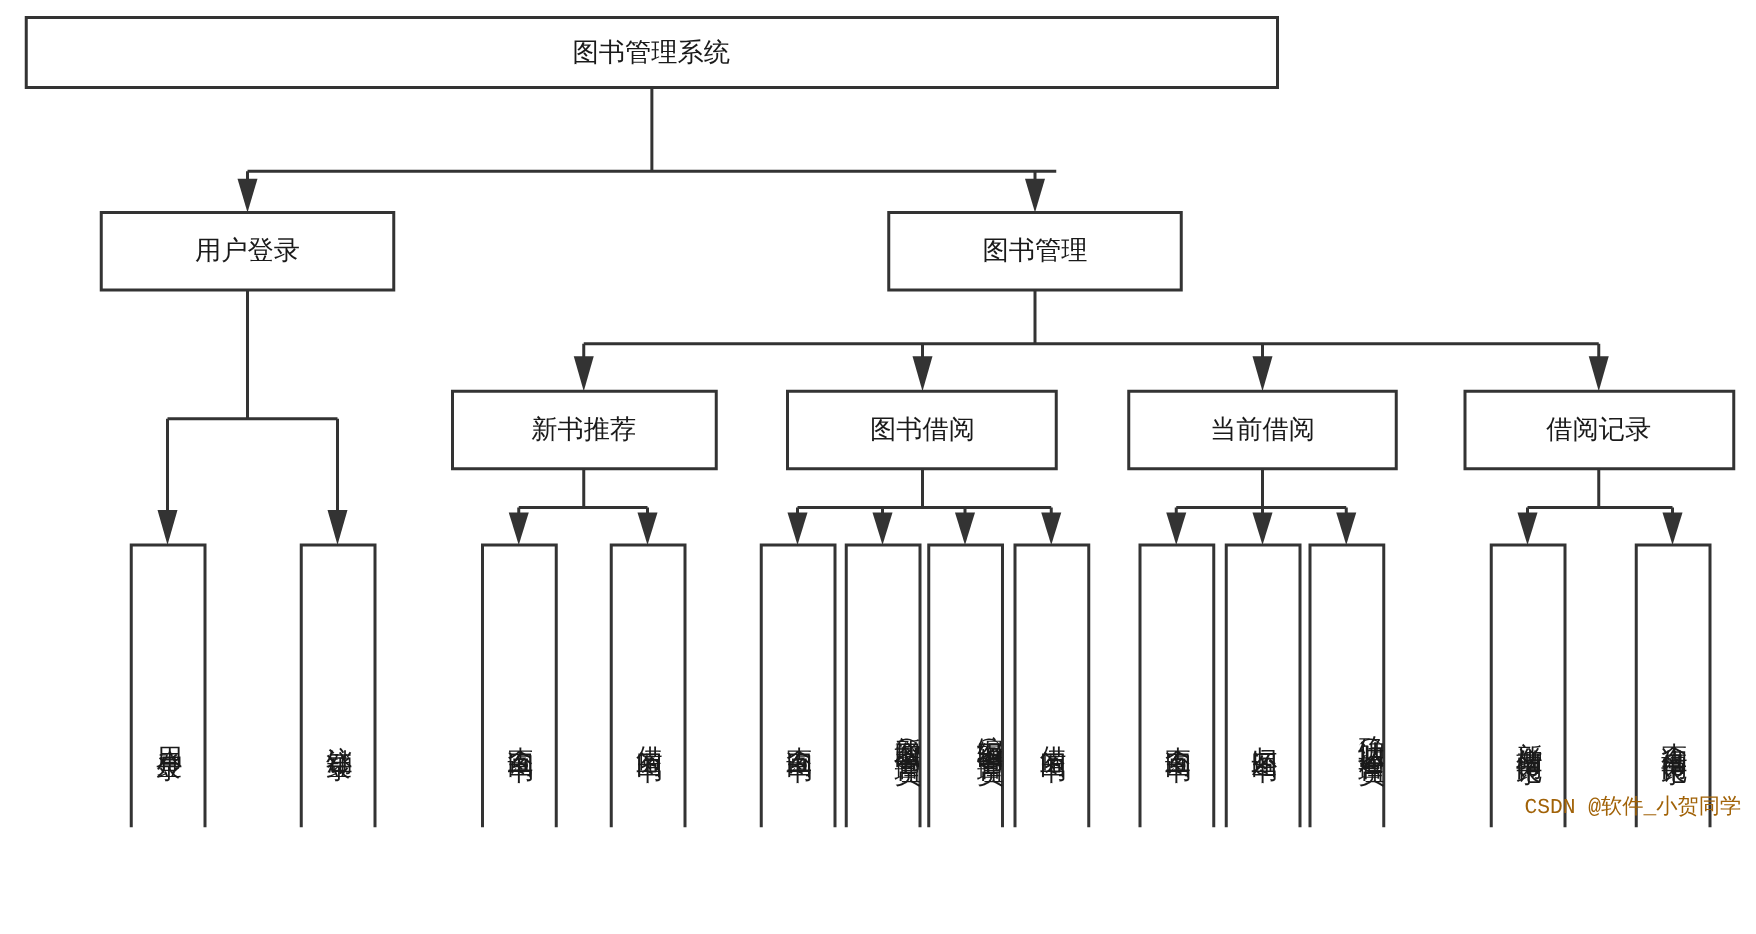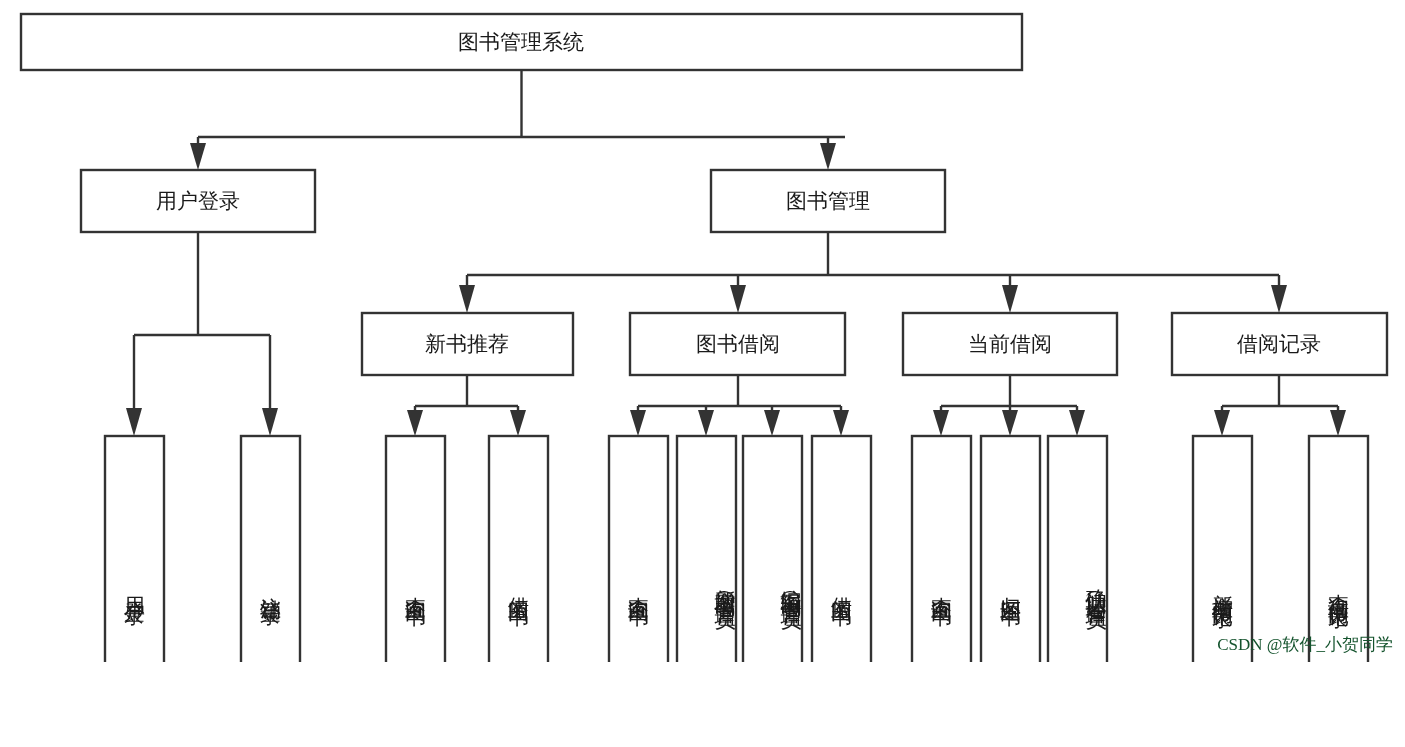--- a/index.html
+++ b/index.html
@@ -60,23 +60,23 @@
     white-space: nowrap;
     pointer-events: none;
     display: flex;
     align-items: center;
     justify-content: center;
   }
   .watermark {
     position: absolute;
     right: 12px;
     bottom: 6px;
-    font-family: Liberation Serif, serif;
+    font-family: Liberation Mono, monospace;
     font-size: 17px;
-    color: #14532d;
+    color: #a16207;
     white-space: nowrap;
     user-select: none;
   }
 </style>
 </head>
 <body>
 
 <div id="diagram-root">
 
   <svg class="diagram-canvas" viewBox="0 0 1405 747">

